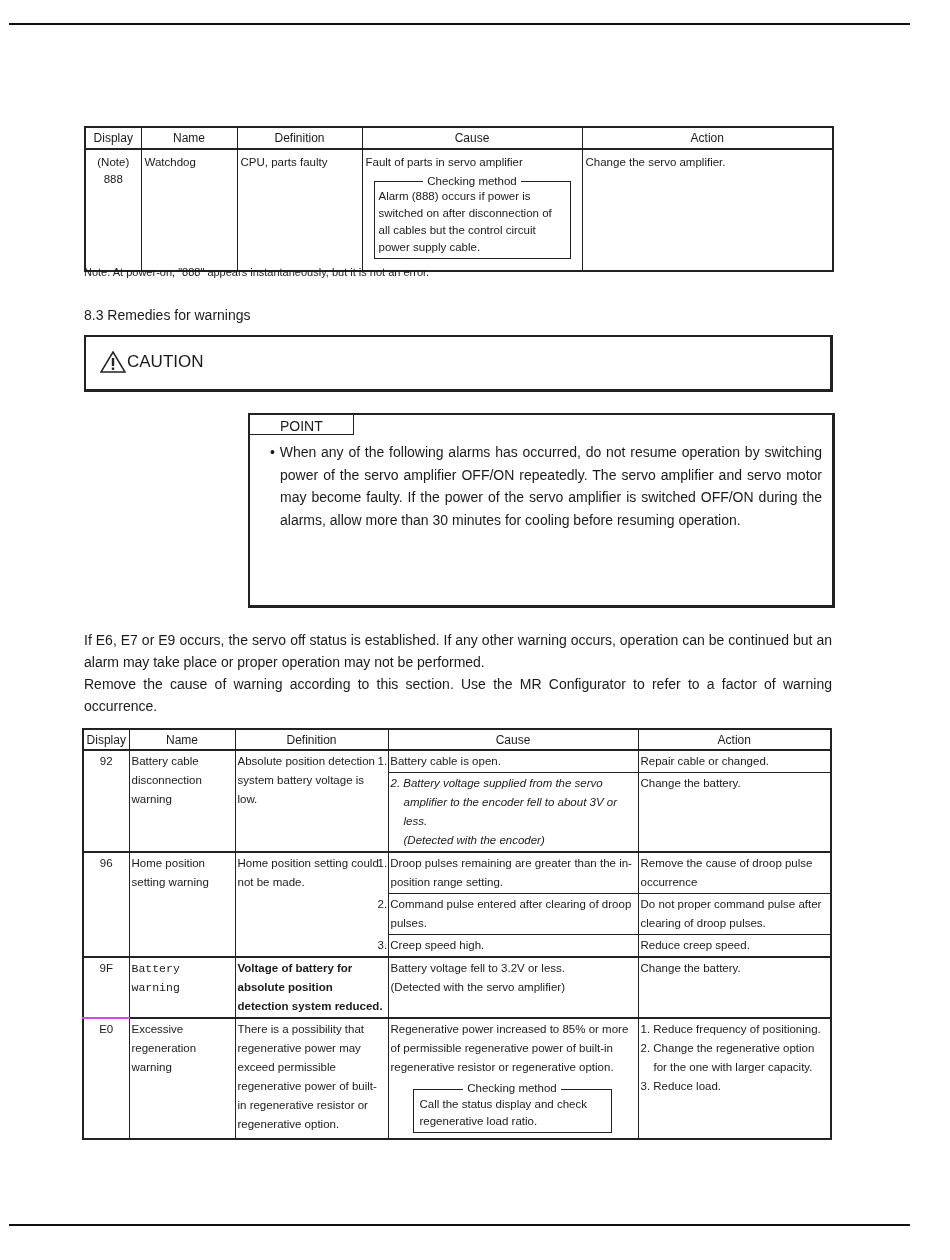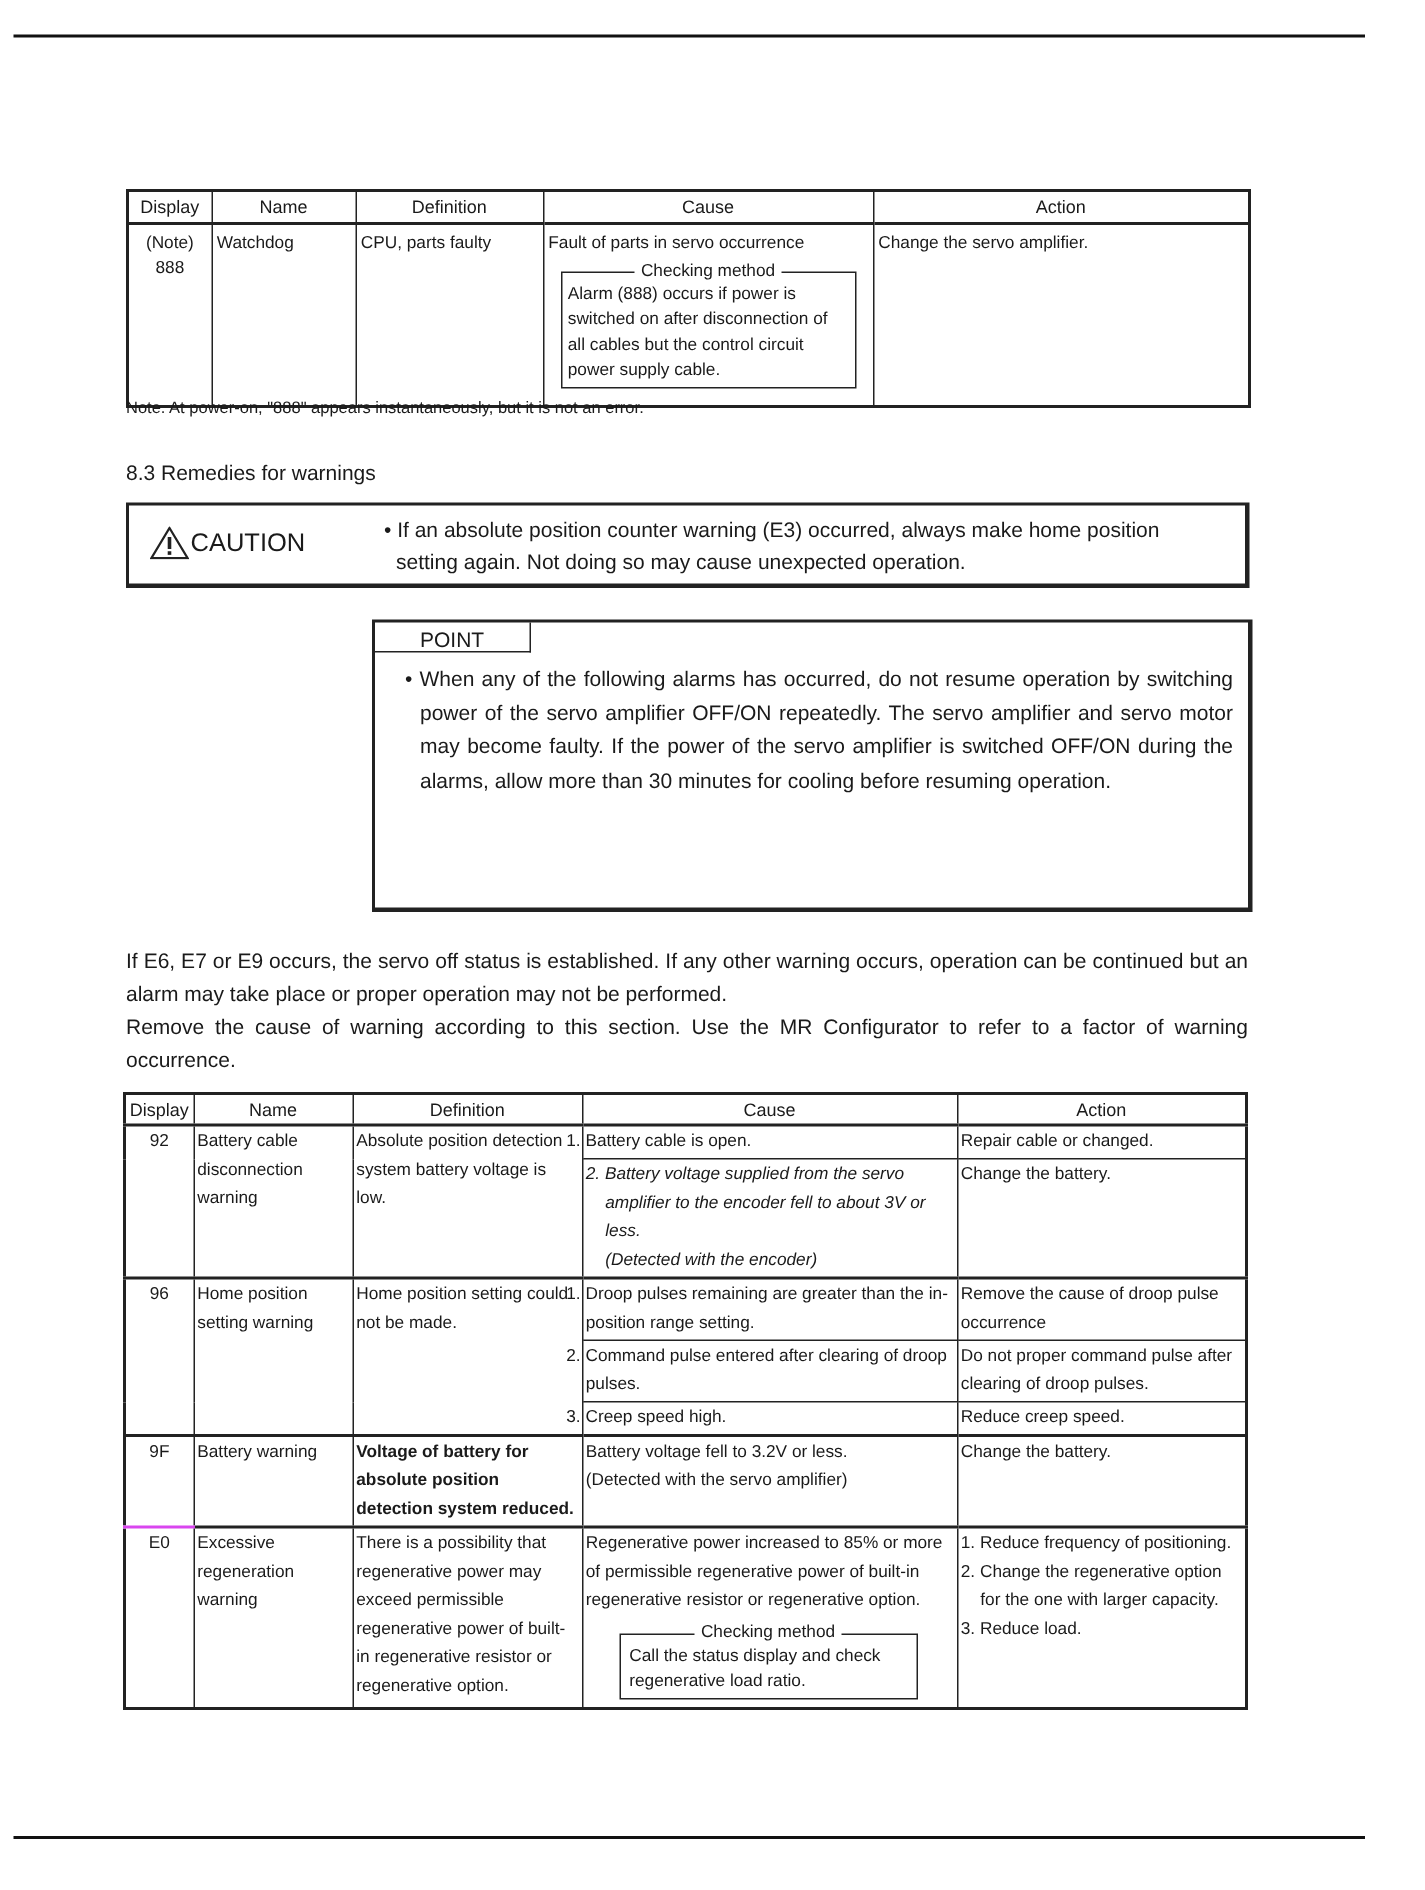--- a/index.html
+++ b/index.html
@@ -93,21 +93,21 @@
     <th>Action</th>
   </tr>
   <tr>
     <td class="c">
       <div>(Note)</div>
       <div>888</div>
     </td>
     <td>Watchdog</td>
     <td>CPU, parts faulty</td>
     <td>
-      <div>Fault of parts in servo occurrence</div>
+      <div>Fault of parts in servo amplifier</div>
       <div class="checkbox" style="margin-right:8px;margin-left:8px;">
         <div class="legend"><span>Checking method</span></div>
         <div>Alarm (888) occurs if power is switched on after disconnection of all cables but the control circuit power supply cable.</div>
       </div>
     </td>
     <td>Change the servo amplifier.</td>
   </tr>
 </tbody>
   </table>
 
@@ -116,24 +116,20 @@
 <div class="section-title">8.3 Remedies for warnings</div>
 
 <div class="caution">
   <div class="head">
     <svg width="26" height="22" viewBox="0 0 26 22">
       <polygon points="13,1 25,21 1,21" fill="none" stroke="#222" stroke-width="1.5"></polygon>
       <rect x="11.8" y="7" width="2.4" height="8" fill="#222"></rect>
       <rect x="11.8" y="16.5" width="2.4" height="2.4" fill="#222"></rect>
     </svg>
     <span>CAUTION</span>
-  </div>
-  <div class="body">
-    <div>• If an absolute position counter warning (E3) occurred, always make home position</div>
-    <div class="ind">setting again. Not doing so may cause unexpected operation.</div>
   </div>
 </div>
 
 <div class="point">
   <div class="tab">POINT</div>
   <div class="body">
     <div class="p1">• When any of the following alarms has occurred, do not resume operation by switching power of the servo amplifier OFF/ON repeatedly. The servo amplifier and servo motor may become faulty. If the power of the servo amplifier is switched OFF/ON during the alarms, allow more than 30 minutes for cooling before resuming operation.</div>
   </div>
 </div>
 
@@ -183,21 +179,21 @@
     <td class="num">2. Command pulse entered after clearing of droop pulses.</td>
     <td>Do not proper command pulse after clearing of droop pulses.</td>
   </tr>
   <tr>
     <td class="num" style="border-bottom:2px solid #222;">3. Creep speed high.</td>
     <td style="border-bottom:2px solid #222;">Reduce creep speed.</td>
   </tr>
 
   <tr style="height:56px">
     <td class="c" style="border-bottom:2px solid #d946ef;">9F</td>
-    <td style="border-bottom:2px solid #222;">Battery warning</td>
+    <td style="border-bottom:2px solid #222;font-family:Liberation Mono, monospace;">Battery warning</td>
     <td style="border-bottom:2px solid #222;font-weight:bold;">Voltage of battery for absolute position detection system reduced.</td>
     <td style="border-bottom:2px solid #222;">
       <div>Battery voltage fell to 3.2V or less.</div>
       <div>(Detected with the servo amplifier)</div>
     </td>
     <td style="border-bottom:2px solid #222;">Change the battery.</td>
   </tr>
 
   <tr>
     <td class="c">E0</td>

